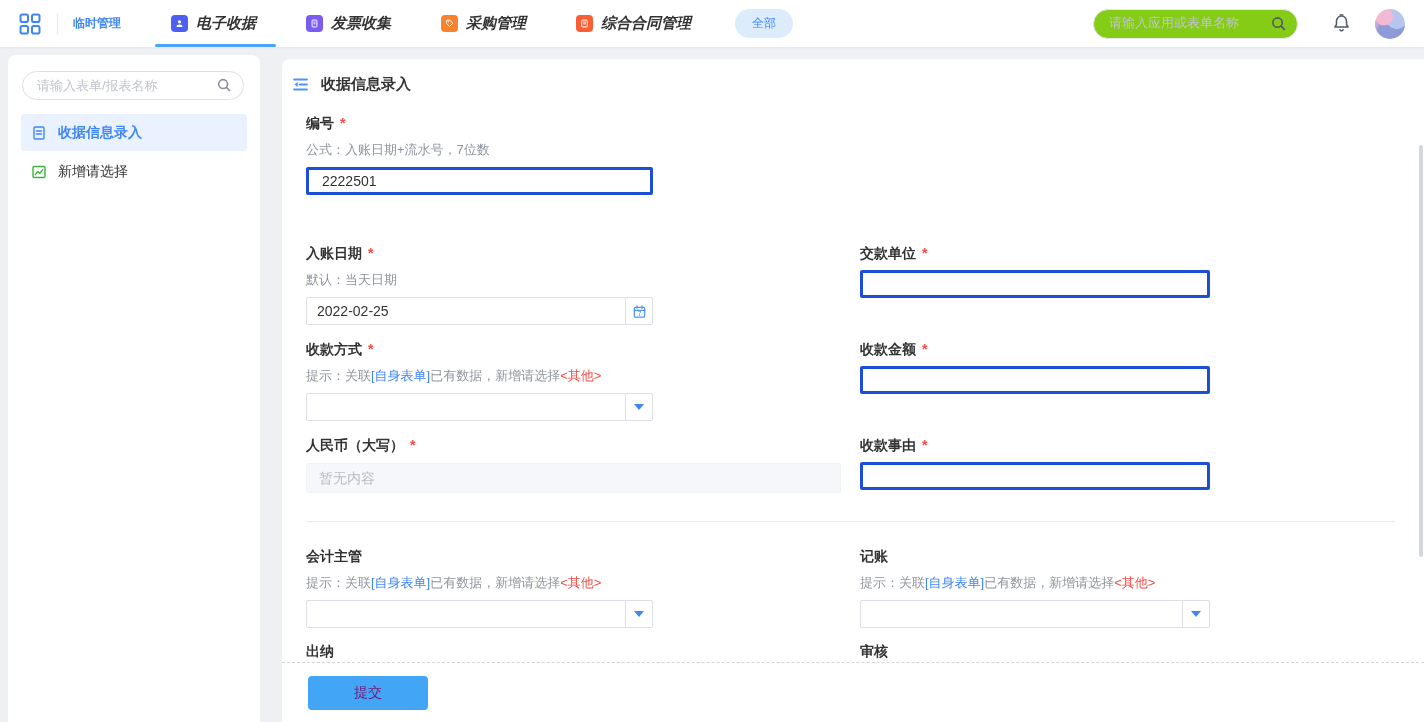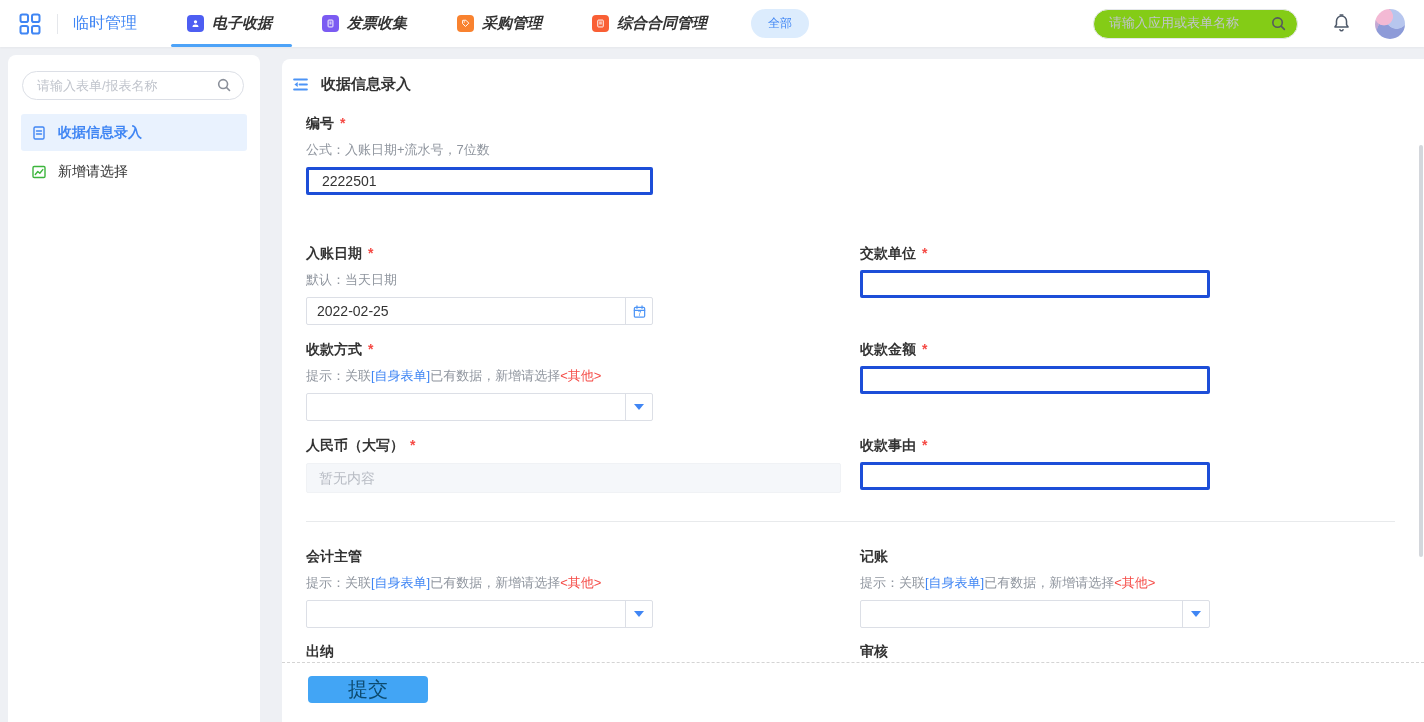--- a/index.html
+++ b/index.html
@@ -9,21 +9,21 @@
     background:#eef0f4; color:#333; font-size:14px; position:relative;
   }
 
   
   .navbar {
     height:47px; background:#fff; display:flex; align-items:center;
     padding:0 19px 0 18px; position:relative; box-shadow:0 1px 2px rgba(0,0,0,.04);
   }
   .apps-btn { width:24px; height:24px; display:flex; align-items:center; justify-content:center; cursor:pointer; }
   .nav-divider { width:1px; height:20px; background:#e5e7eb; margin:0 15px; }
-  .nav-app { color:#4086f4; font-weight:normal; font-size:16px; cursor:pointer; }
+  .nav-app { color:#4086f4; font-weight:bold; font-size:12px; cursor:pointer; }
   .tab {
     display:flex; align-items:center; gap:8px; height:46px; margin-left:50px;
     font-size:15px; font-weight:600; color:#333; position:relative; cursor:pointer; white-space:nowrap;font-style:italic;
   }
   .tab-icon {
     width:17px; height:17px; border-radius:4px; display:inline-flex;
     align-items:center; justify-content:center; flex:none;
   }
   .tab.active::after {
     content:""; position:absolute; left:-16px; right:-20px; bottom:0; height:3px;
@@ -117,22 +117,22 @@
   .row3 { margin-bottom:14px; }
   .row4 { margin-bottom:0; }
   .divider { height:1px; background:#e8eaec; margin:28px 5px 24px 0; }
   .row5 { margin-bottom:13px; }
 
   .footer {
     position:absolute; left:0; right:0; bottom:0; height:60px; background:#fff;
     border-top:1px dashed #d4d4d4;
   }
   .submit-btn {
-    margin:13px 0 0 26px; width:120px; height:27px; background:#42a5f5; color:#0c4a6e;
-    font-size:20px; border:none; border-radius:4px; cursor:pointer; font-family:inherit;
+    margin:13px 0 0 26px; width:120px; height:34px; background:#42a5f5; color:#701a75;
+    font-size:14px; border:none; border-radius:4px; cursor:pointer; font-family:inherit;
   }
 
   .scroll-thumb {
     position:absolute; right:1px; top:145px; width:4px; height:412px;
     background:#d4d7dc; border-radius:2px;
   }
 </style>
 </head>
 <body>
 

